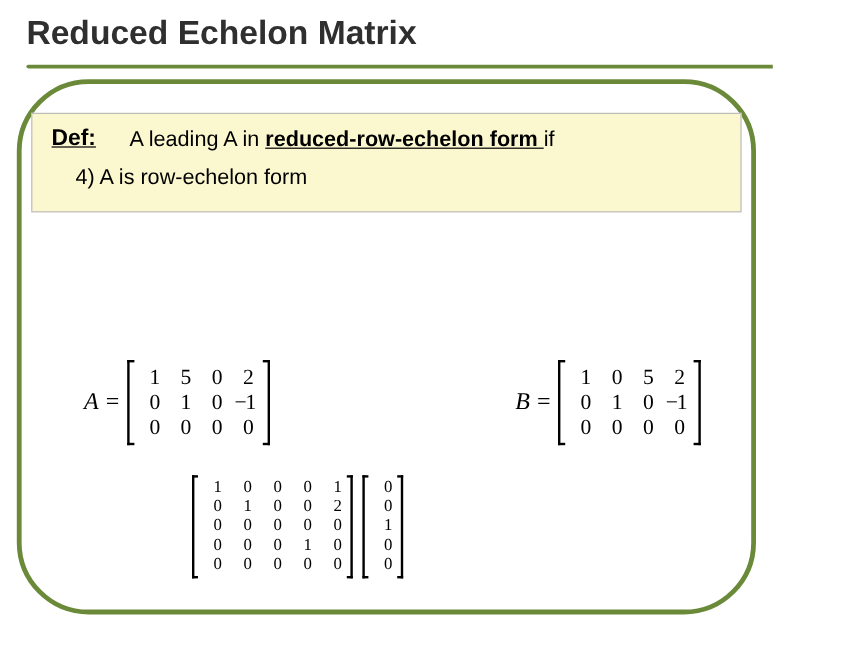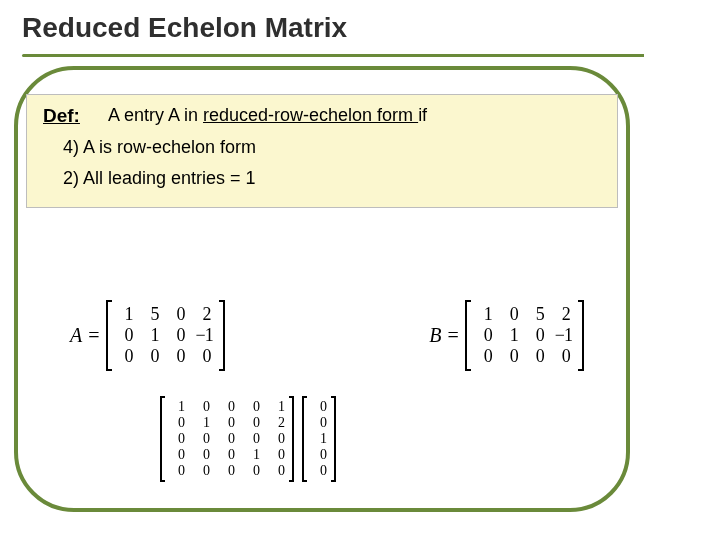--- a/index.html
+++ b/index.html
@@ -2,24 +2,24 @@
 <html><head>
 <meta charset="utf-8">
 <style>
   html,body{margin:0;padding:0;width:720px;height:540px;font-family:Arial,Helvetica,sans-serif;background:#fff}
   .slide{position:relative;width:644px;height:540px;background:#fff;overflow:hidden}
   .title-wrap{padding:12px 0 6px 22px}
   .title{font-size:28px;font-weight:bold;color:#2f2f2f}
   .title-rule{margin:4px 0 0 22px;width:660px;height:3px;background:#6a8a3a;border-radius:2px}
   .card{position:absolute;left:14px;right:14px;top:66px;bottom:28px;border:4px solid #6a8a3a;border-radius:60px;background:#fff}
   .def-box{position:absolute;left:26px;right:26px;top:94px;background:#fbf7cf;border:1px solid #bdbdbd;padding:10px 16px 12px 16px}
-  .def-row{display:flex;align-items:flex-start;gap:28px;margin-bottom:10px}
+  .def-row{display:flex;align-items:flex-end;gap:28px;margin-bottom:10px}
   .def-label{font-size:19px;font-weight:bold;text-decoration:underline;color:#000}
   .def-text{font-size:18px;color:#000}
-  .def-text .u{text-decoration:underline;font-weight:normal}
+  .def-text .u{text-decoration:underline;font-weight:bold}
   .def-item{font-size:18px;margin:10px 0 6px 20px;color:#000}
   .mat-row{position:absolute;left:70px;right:60px;top:300px;display:flex;justify-content:space-between;align-items:center}
   .eqn{display:flex;align-items:center;font-family:'Times New Roman',serif;font-size:20px}
   .eqn .name{font-style:italic;margin-right:6px}
   .eqn .eq{margin-right:6px}
   .mat-corners{position:relative;display:inline-block}
   .mc{position:absolute;width:6px;height:2px;background:#000}
   .mc.tl{top:0;left:0}.mc.tr{top:0;right:0}.mc.bl{bottom:0;left:0}.mc.br{bottom:0;right:0}
   .mat-body{border-left:2px solid #000;border-right:2px solid #000;padding:4px 10px;display:inline-block}
   .mat-body .row{display:flex;gap:10px;font-family:'Times New Roman',serif;font-size:18px}
@@ -39,25 +39,24 @@
     <div class="title">Reduced Echelon Matrix</div>
   </div>
   <div class="title-rule"></div>
 
   <div class="card"></div>
 
   <div class="def-box">
     <div class="def-row">
       <span class="def-label">Def:</span>
       <span class="def-text">
-        <span>A entry  A  in </span><span class="u">reduced-row-echelon form </span><span> if</span>
+        <span>A leading  A  in </span><span class="u">reduced-row-echelon form </span><span> if</span>
       </span>
     </div>
     <div class="def-item">4)   A is row-echelon form</div>
-    <div class="def-item">2)   All leading entries  =   1</div>
   </div>
 
   <div class="mat-row">
     <div class="eqn">
       <span class="name">A</span>
       <span class="eq">=</span>
       <span class="mat-corners">
         <span class="mc tl"></span><span class="mc tr"></span><span class="mc bl"></span><span class="mc br"></span>
         <span class="mat-body">
           <div class="row">

